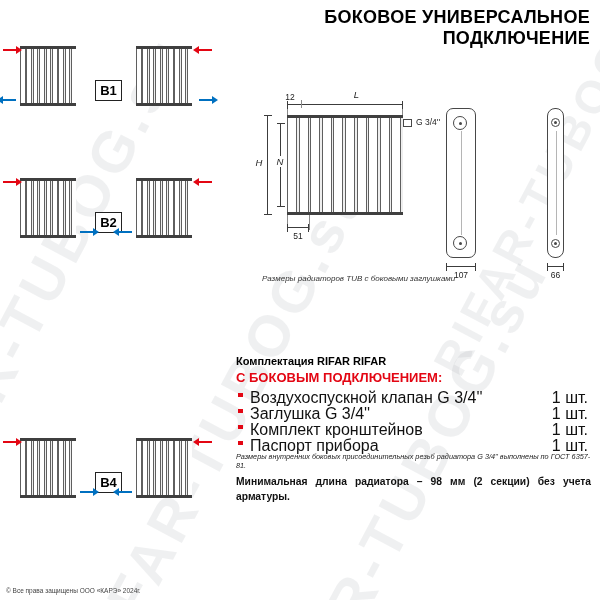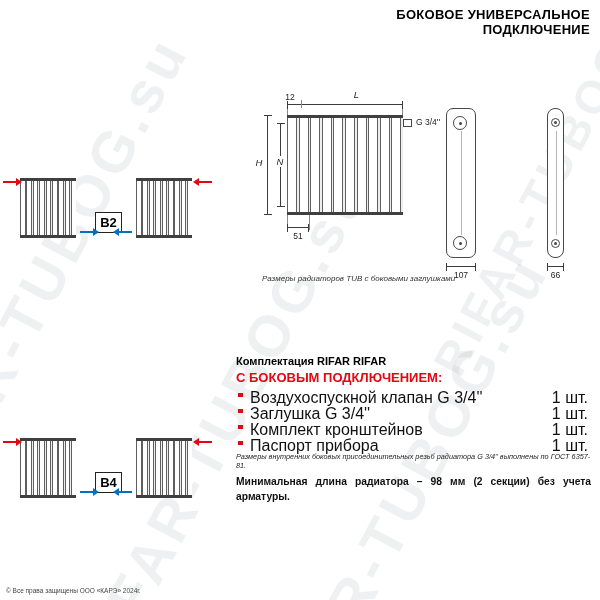--- a/index.html
+++ b/index.html
@@ -9,21 +9,21 @@
   
   .wm { position:absolute; font-weight:700; font-size:58px; letter-spacing:5px; color:#9aa0a6;
         opacity:0.15; white-space:nowrap; pointer-events:none; transform-origin:left bottom; }
   .wm1 { left:-60px; top:480px; transform:rotate(-62deg); }
   .wm2 { left:120px; top:620px; transform:rotate(-62deg); }
   .wm3 { left:300px; top:700px; transform:rotate(-62deg); }
   .wm4 { left:470px; top:330px; transform:rotate(-62deg); font-size:46px; }
 
   
   .title { position:absolute; right:10px; top:7px; text-align:right; font-weight:800;
-           font-size:13px; line-height:1.18; color:#000; letter-spacing:0.3px; }
+           font-size:18px; line-height:1.18; color:#000; letter-spacing:0.3px; }
 
   
   .scheme-row { position:absolute; left:0; width:232px; height:64px; }
   .rad { position:absolute; width:56px; height:60px; top:2px;
          border-top:3px solid #3f3f3f; border-bottom:3px solid #3f3f3f;
          background:repeating-linear-gradient(90deg,
            #5f5f5f 0, #5f5f5f 1px, #ffffff 1px, #ffffff 4.6px,
            #5f5f5f 4.6px, #5f5f5f 5.6px, #eeeeee 5.6px, #eeeeee 6.4px); }
   .rad-l { left:20px; } .rad-r { left:136px; }
   .scheme-label { position:absolute; left:95px; top:36px; min-width:27px; text-align:center;
@@ -87,20 +87,29 @@
   <div class="wm wm1">RIFAR-TUBOG.su</div>
   <div class="wm wm2">RIFAR-TUBOG.su</div>
   <div class="wm wm3">RIFAR-TUBOG.su</div>
   <div class="wm wm4">RIFAR-TUBOG.su</div>
 
   <div class="title">
     <div>БОКОВОЕ УНИВЕРСАЛЬНОЕ</div>
     <div>ПОДКЛЮЧЕНИЕ</div>
   </div>
 
+  <div class="scheme-row" style="top:44px">
+    <div class="rad rad-l"></div>
+    <div class="rad rad-r"></div>
+    <span class="scheme-label">В1</span>
+    <i class="arr red dir-right" style="left:3px;  top:5px"></i>
+    <i class="arr blue dir-left" style="left:3px;  top:55px"></i>
+    <i class="arr red dir-left" style="left:199px;top:5px"></i>
+    <i class="arr blue dir-right" style="left:199px;top:55px"></i>
+  </div>
 
   <div class="scheme-row" style="top:176px">
     <div class="rad rad-l"></div>
     <div class="rad rad-r"></div>
     <span class="scheme-label">В2</span>
     <i class="arr red dir-right" style="left:3px;  top:5px"></i>
     <i class="arr blue dir-right" style="left:80px; top:55px"></i>
     <i class="arr red dir-left" style="left:199px;top:5px"></i>
     <i class="arr blue dir-left" style="left:119px;top:55px"></i>
   </div>

